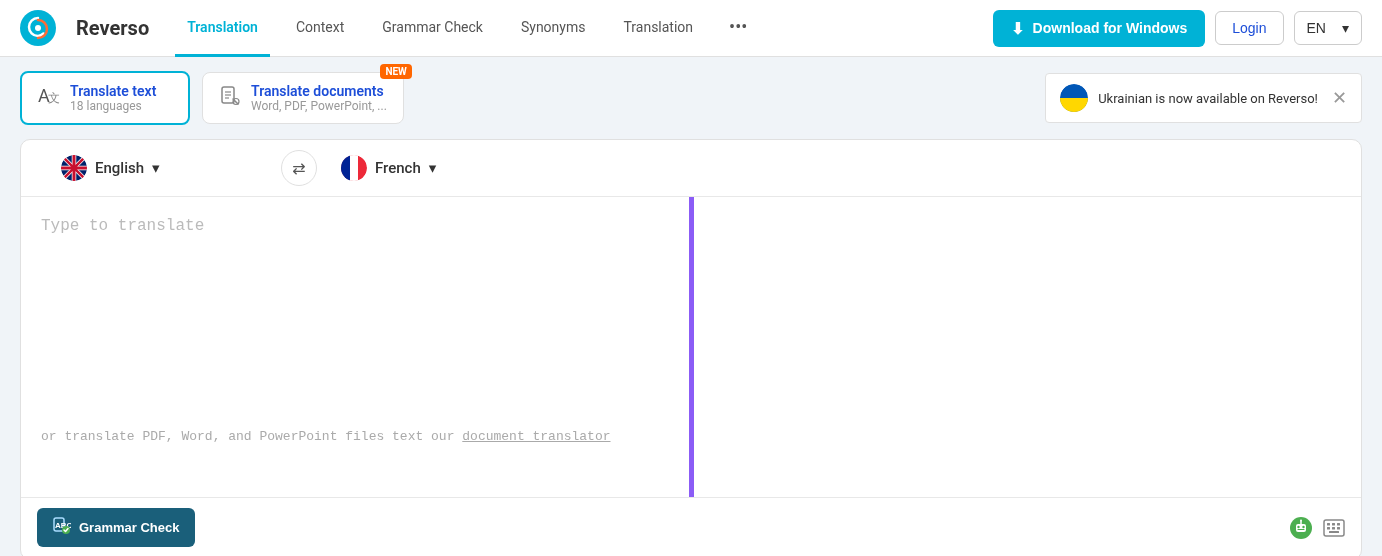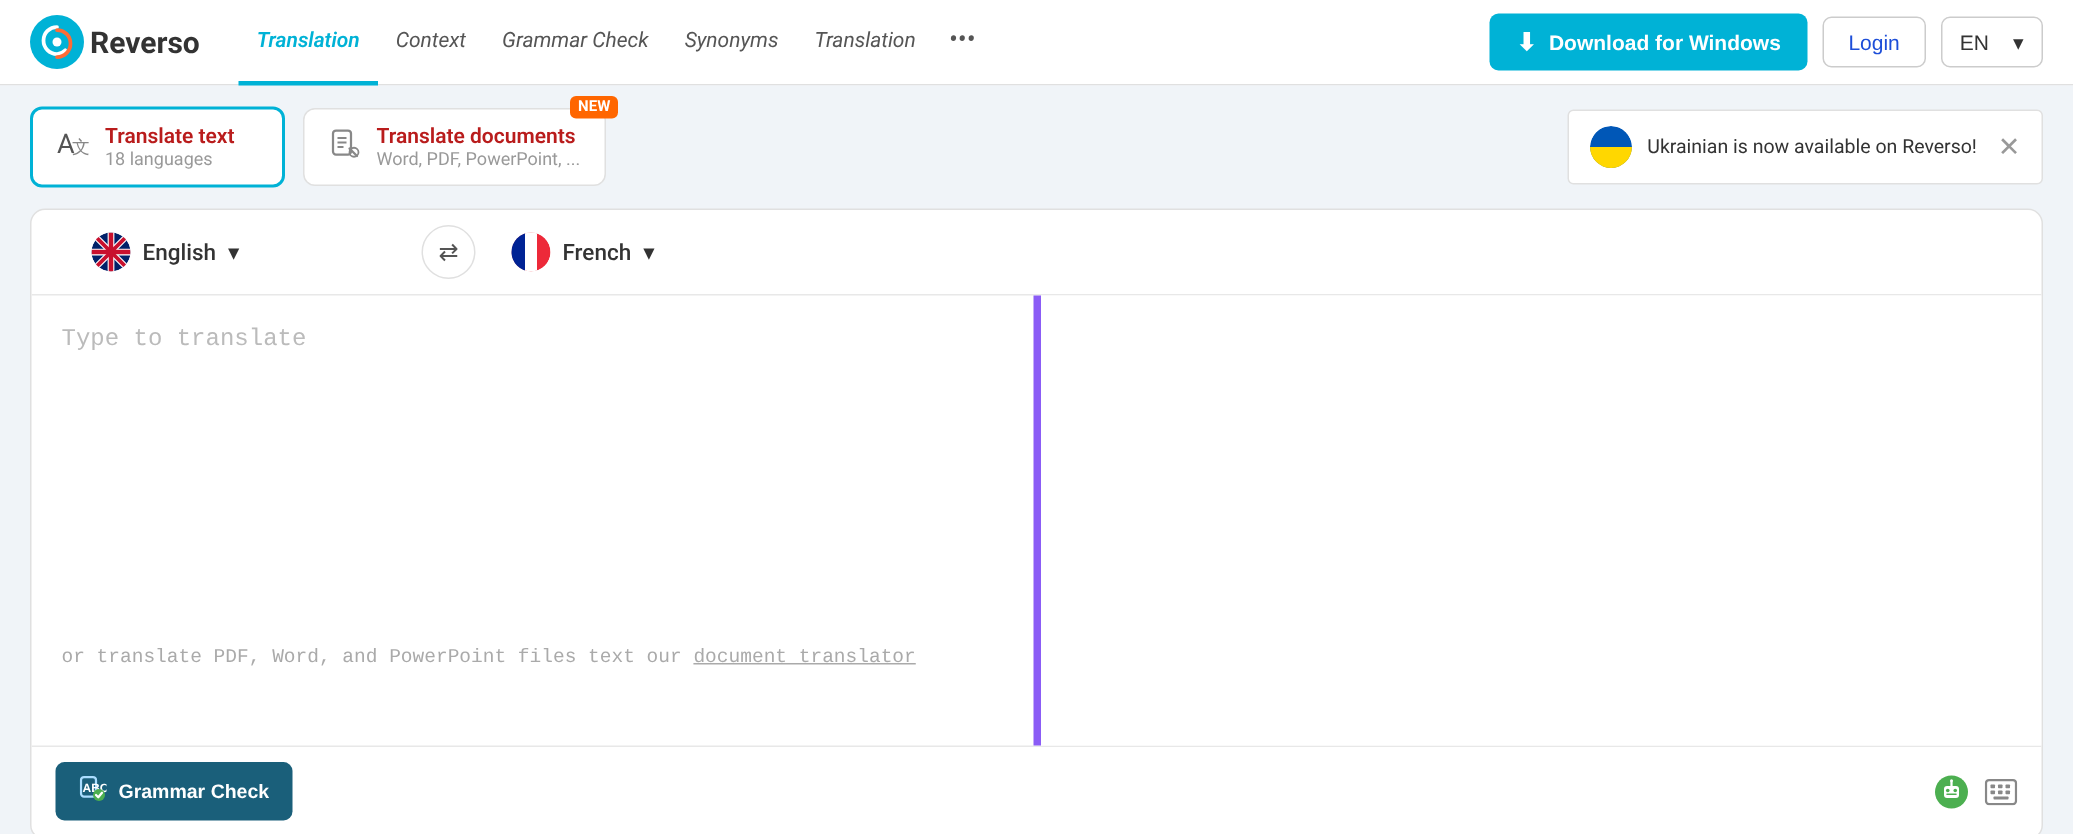--- a/index.html
+++ b/index.html
@@ -17,39 +17,38 @@
       border-bottom: 1px solid #e0e0e0;
       display: flex;
       align-items: center;
       padding: 0 20px;
       height: 57px;
       gap: 10px;
     }
     .logo-area {
       display: flex;
       align-items: center;
-      gap: 4px;
+      gap: 20px;
       margin-right: 16px;
       text-decoration: none;
     }
     .logo-icon {
       width: 36px;
       height: 36px;
     }
     .logo-text {
       font-size: 20px;
       font-weight: 700;
       color: #333;
     }
     .nav-links {
       display: flex;
       align-items: center;
-      gap: 0;
+      gap: 14px;
       flex: 1;
-      font-style: italic;
     }
     .nav-link {
       padding: 18px 12px;
       font-size: 14px;
       color: #555;
       cursor: pointer;
       text-decoration: none;
       border-bottom: 3px solid transparent;
       height: 57px;
       display: flex;
@@ -135,21 +134,21 @@
     .tool-tab-icon {
       font-size: 20px;
       color: #888;
     }
     .tool-tab.active .tool-tab-icon {
       color: #555;
     }
     .tool-tab-text .title {
       font-size: 14px;
       font-weight: 600;
-      color: #b91c1c;
+      color: #1d4ed8;
     }
     .tool-tab-text .subtitle {
       font-size: 12px;
       color: #999;
     }
     .new-badge {
       background: #ff6600;
       color: #fff;
       font-size: 10px;
       font-weight: 700;

